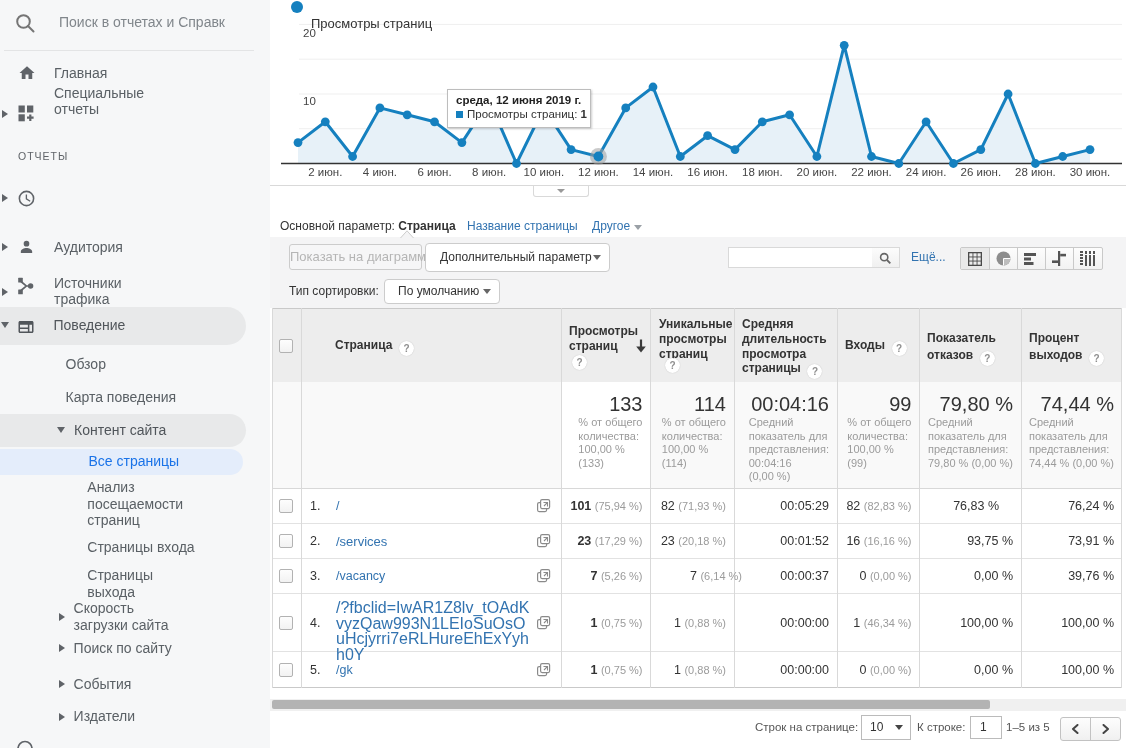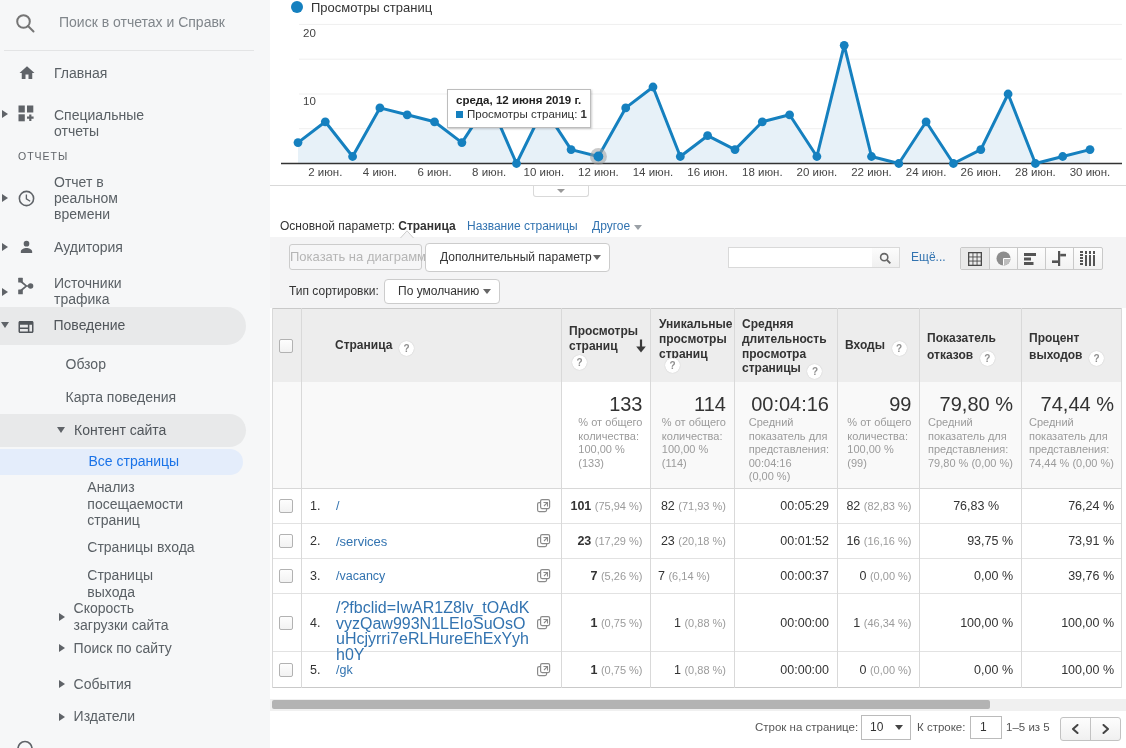--- a/index.html
+++ b/index.html
@@ -44,29 +44,28 @@
 
  <div class="tri-r" style="left:1.5px;top:109.5px"></div>
  <svg class="ab" style="left:18px;top:105px" width="16" height="17" viewBox="0 0 16 17">
       <g fill="#5f6368">
         <rect x="0.5" y="0.5" width="6.3" height="7"></rect>
         <rect x="9" y="0.5" width="6.3" height="7"></rect>
         <rect x="0.5" y="9.3" width="6.3" height="7"></rect>
         <path d="M11.2 11.2h2.2v2.2h2.2v2.2h-2.2v2.2h-2.2v-2.2H9v-2.2h2.2z" transform="translate(0,-1.8)"></path>
       </g>
     </svg>
- <div class="nv" style="left:54px;top:107px;width:98px">Специальные отчеты</div>
+ <div class="nv" style="left:54px;top:85px;width:98px">Специальные отчеты</div>
 
  <div class="nv" style="left:18px;top:147.5px;font-size:10.5px;font-weight:normal;letter-spacing:1px;color:#5f6368">ОТЧЕТЫ</div>
 
  <div class="tri-r" style="left:1.5px;top:194.3px"></div>
  <svg class="ab" style="left:17px;top:189px" width="19" height="19" viewBox="0 0 24 24">
       <path fill="#5f6368" d="M12 2A10 10 0 1 0 12 22 10 10 0 0 0 12 2zm0 18a8 8 0 1 1 0-16 8 8 0 0 1 0 16zm.7-13H11v6l5.2 3.1.9-1.4-4.4-2.6z"></path>
     </svg>
- <div class="nv" style="left:54px;top:173.6px;width:80px">Отчет в реальном времени</div>
 
  <div class="tri-r" style="left:1.5px;top:243.2px"></div>
  <svg class="ab" style="left:18px;top:238px" width="17" height="17" viewBox="0 0 24 24">
       <path fill="#5f6368" d="M12 12a4 4 0 1 0 0-8 4 4 0 0 0 0 8zm0 2c-3.3 0-8 1.7-8 5v2h16v-2c0-3.3-4.7-5-8-5z"></path>
     </svg>
  <div class="nv" style="left:54px;top:239px">Аудитория</div>
 
  <div class="tri-r" style="left:1.5px;top:288px"></div>
  <svg class="ab" style="left:17px;top:277px" width="17" height="18" viewBox="0 0 17 18">
   <g stroke="#5f6368" stroke-width="1.7" fill="none">
@@ -182,21 +181,21 @@
    <text x="546.9" y="175.5">20 июн.</text>
    <text x="601.5" y="175.5">22 июн.</text>
    <text x="656.1" y="175.5">24 июн.</text>
    <text x="710.8" y="175.5">26 июн.</text>
    <text x="765.4" y="175.5">28 июн.</text>
    <text x="820.0" y="175.5">30 июн.</text>
   </g>
  </svg>
 
  <div class="ab" style="left:21px;top:1px;width:12px;height:12px;border-radius:50%;background:#1580bf"></div>
- <div class="ab" style="left:41px;top:0px;font-size:13px;color:#333">Просмотры страниц</div>
+ <div class="ab" style="left:41px;top:16px;font-size:13px;color:#333">Просмотры страниц</div>
 
  <div class="ab" style="left:177px;top:89px;width:142px;height:37px;background:#fff;border:1px solid #bdbdbd;box-shadow:1px 1px 2px rgba(0,0,0,0.2);padding:0">
   <div class="ab" style="left:8px;top:4px;font-size:11.5px;font-weight:bold;color:#222;white-space:nowrap">среда, 12 июня 2019 г.</div>
   <div class="ab" style="left:8px;top:21px;width:7px;height:7px;background:#1580bf"></div>
   <div class="ab" style="left:19px;top:18px;font-size:11.5px;color:#333;white-space:nowrap">Просмотры страниц: <b>1</b></div>
  </div>
 
  <div class="ab" style="left:0;top:185px;width:856px;height:1px;background:#d9d9d9"></div>
  <div class="ab" style="left:263px;top:186px;width:54px;height:10px;background:#fff;border:1px solid #d9d9d9;border-top:none;border-radius:0 0 3px 3px">
   <div style="margin:3px auto 0;width:0;height:0;border-left:4px solid transparent;border-right:4px solid transparent;border-top:4px solid #999"></div>
@@ -366,21 +365,21 @@
  <div class="mval" style="right:400px;top:534px">23 <span class="pc">(20,18 %)</span></div>
  <div class="mval" style="right:297px;top:534px">00:01:52</div>
  <div class="mval" style="right:214.5px;top:534px">16 <span class="pc">(16,16 %)</span></div>
  <div class="mval" style="right:113px;top:534px">93,75 %</div>
  <div class="mval" style="right:12px;top:534px">73,91 %</div>
 
  <div class="cbx" style="left:279px;top:569px"></div>
  <div class="ab" style="left:310px;top:568.5px;font-size:12.5px;color:#333">3.</div>
  <div class="ab" style="left:336px;top:568.5px;font-size:12.5px"><span class="lnk">/vacancy</span></div>
  <div class="mval" style="right:483.5px;top:569px"><b>7</b> <span class="pc">(5,26 %)</span></div>
- <div class="mval" style="right:416px;top:569px">7 <span class="pc">(6,14 %)</span></div>
+ <div class="mval" style="right:384px;top:569px">7 <span class="pc">(6,14 %)</span></div>
  <div class="mval" style="right:297px;top:569px">00:00:37</div>
  <div class="mval" style="right:214.5px;top:569px">0 <span class="pc">(0,00 %)</span></div>
  <div class="mval" style="right:113px;top:569px">0,00 %</div>
  <div class="mval" style="right:12px;top:569px">39,76 %</div>
 
  <div class="cbx" style="left:279px;top:616px"></div>
  <div class="ab" style="left:310px;top:615.5px;font-size:12.5px;color:#333">4.</div>
  <div class="ab" style="left:336px;top:600px;width:194.5px;font-size:16px;line-height:15.5px;word-break:break-all"><span class="lnk">/?fbclid=IwAR1Z8lv_tOAdKvyzQaw993N1LEIoSuOsOuHcjyrri7eRLHureEhExYyhh0Y</span></div>
  <div class="mval" style="right:483.5px;top:616px"><b>1</b> <span class="pc">(0,75 %)</span></div>
  <div class="mval" style="right:400px;top:616px">1 <span class="pc">(0,88 %)</span></div>

